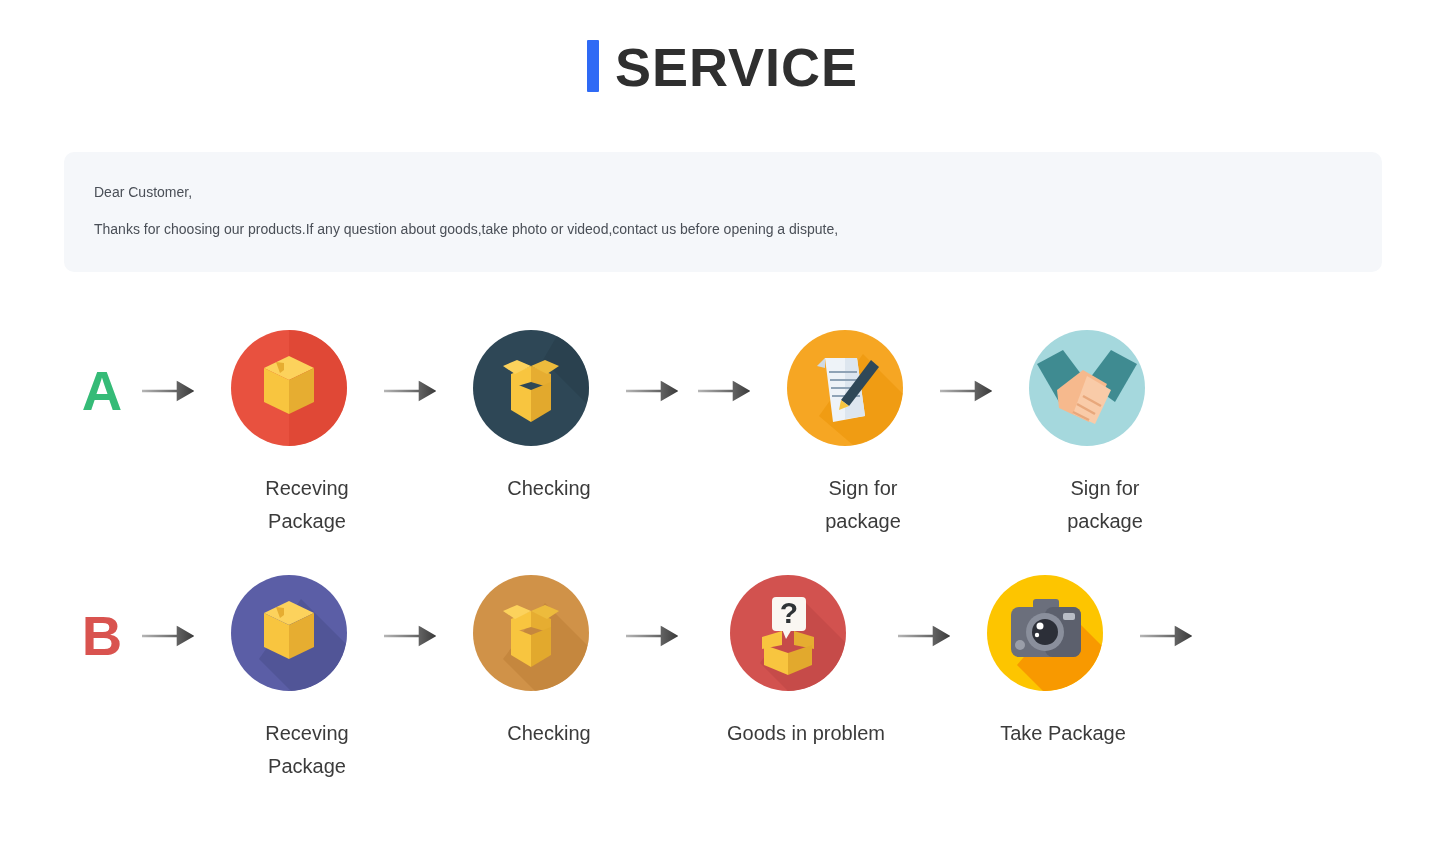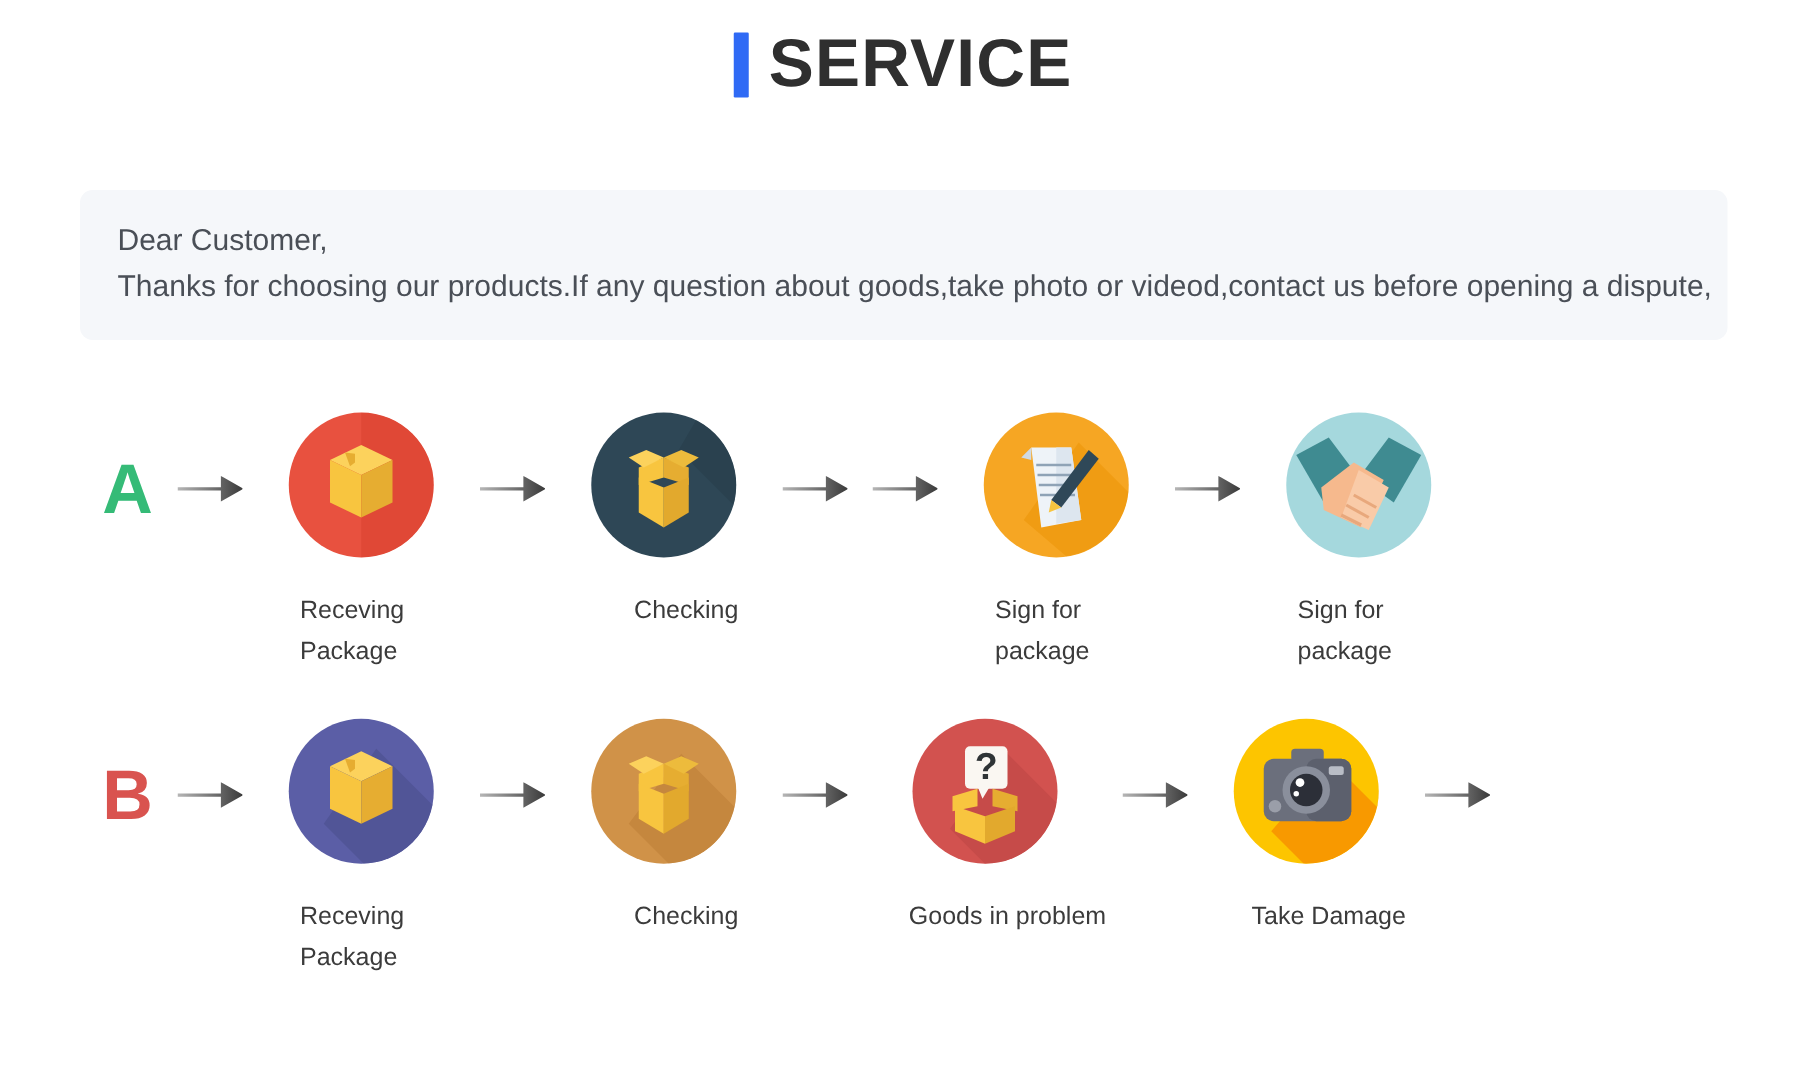--- a/index.html
+++ b/index.html
@@ -15,21 +15,21 @@
   .page {
     position: relative;
     width: 1445px;
     height: 853px;
     background: #ffffff;
   }
 
   
   .title-wrap {
     display: flex;
-    align-items: flex-end;
+    align-items: flex-start;
     justify-content: center;
     gap: 16px;
     padding-top: 40px;
     height: 78px;
   }
   .title-bar {
     width: 12px;
     height: 52px;
     background: #2f6af5;
     border-radius: 1px;
@@ -47,21 +47,21 @@
   .notice {
     position: absolute;
     left: 64px;
     top: 152px;
     width: 1318px;
     padding: 22px 30px 24px 30px;
     background: #f5f7fa;
     border-radius: 10px;
   }
   .notice p {
-    font-size: 24px;
+    font-size: 14px;
     color: #4a4f57;
     line-height: 37px;
     white-space: pre;
   }
 
   
   .flow {
     position: absolute;
     left: 0;
     width: 1445px;
@@ -109,20 +109,21 @@
     position: relative;
     overflow: hidden;
     flex: none;
   }
   .icon-circle svg { position: absolute; inset: 0; }
 
   .step-label {
     margin-top: 26px;
     font-size: 20px;
     color: #3b3b3b;
+    text-align: center;
     line-height: 33px;
     white-space: pre-line;
     margin-left: 36px;
   }
 </style>
 </head>
 <body>
 
 <div class="page">
 
@@ -322,21 +323,21 @@
           <rect x="24" y="32" width="70" height="50" rx="8" fill="#6b6f7c"></rect>
           <rect x="58" y="32" width="36" height="50" rx="8" fill="#5c606d"></rect>
           <circle cx="58" cy="57" r="19" fill="#8a8f9c"></circle>
           <circle cx="58" cy="57" r="13" fill="#2c2f38"></circle>
           <circle cx="53" cy="51" r="3.5" fill="#ffffff"></circle>
           <circle cx="50" cy="60" r="2.2" fill="#ffffff"></circle>
           <rect x="76" y="38" width="12" height="7" rx="2" fill="#b9bdc6"></rect>
           <circle cx="33" cy="70" r="5" fill="#9a9ea9"></circle>
         </svg>
       </div>
-      <div class="step-label">Take Damage</div>
+      <div class="step-label">Take Package</div>
     </div>
 
     <div class="arrow">
       <svg width="52" height="22" viewBox="0 0 52 22">
           <path d="M0 11 H40 M36 3 L50 11 L36 19 Z" stroke="url(#ag1)" stroke-width="2.6" fill="url(#ag1)"></path>
         </svg>
     </div>
 
   </div>
 

